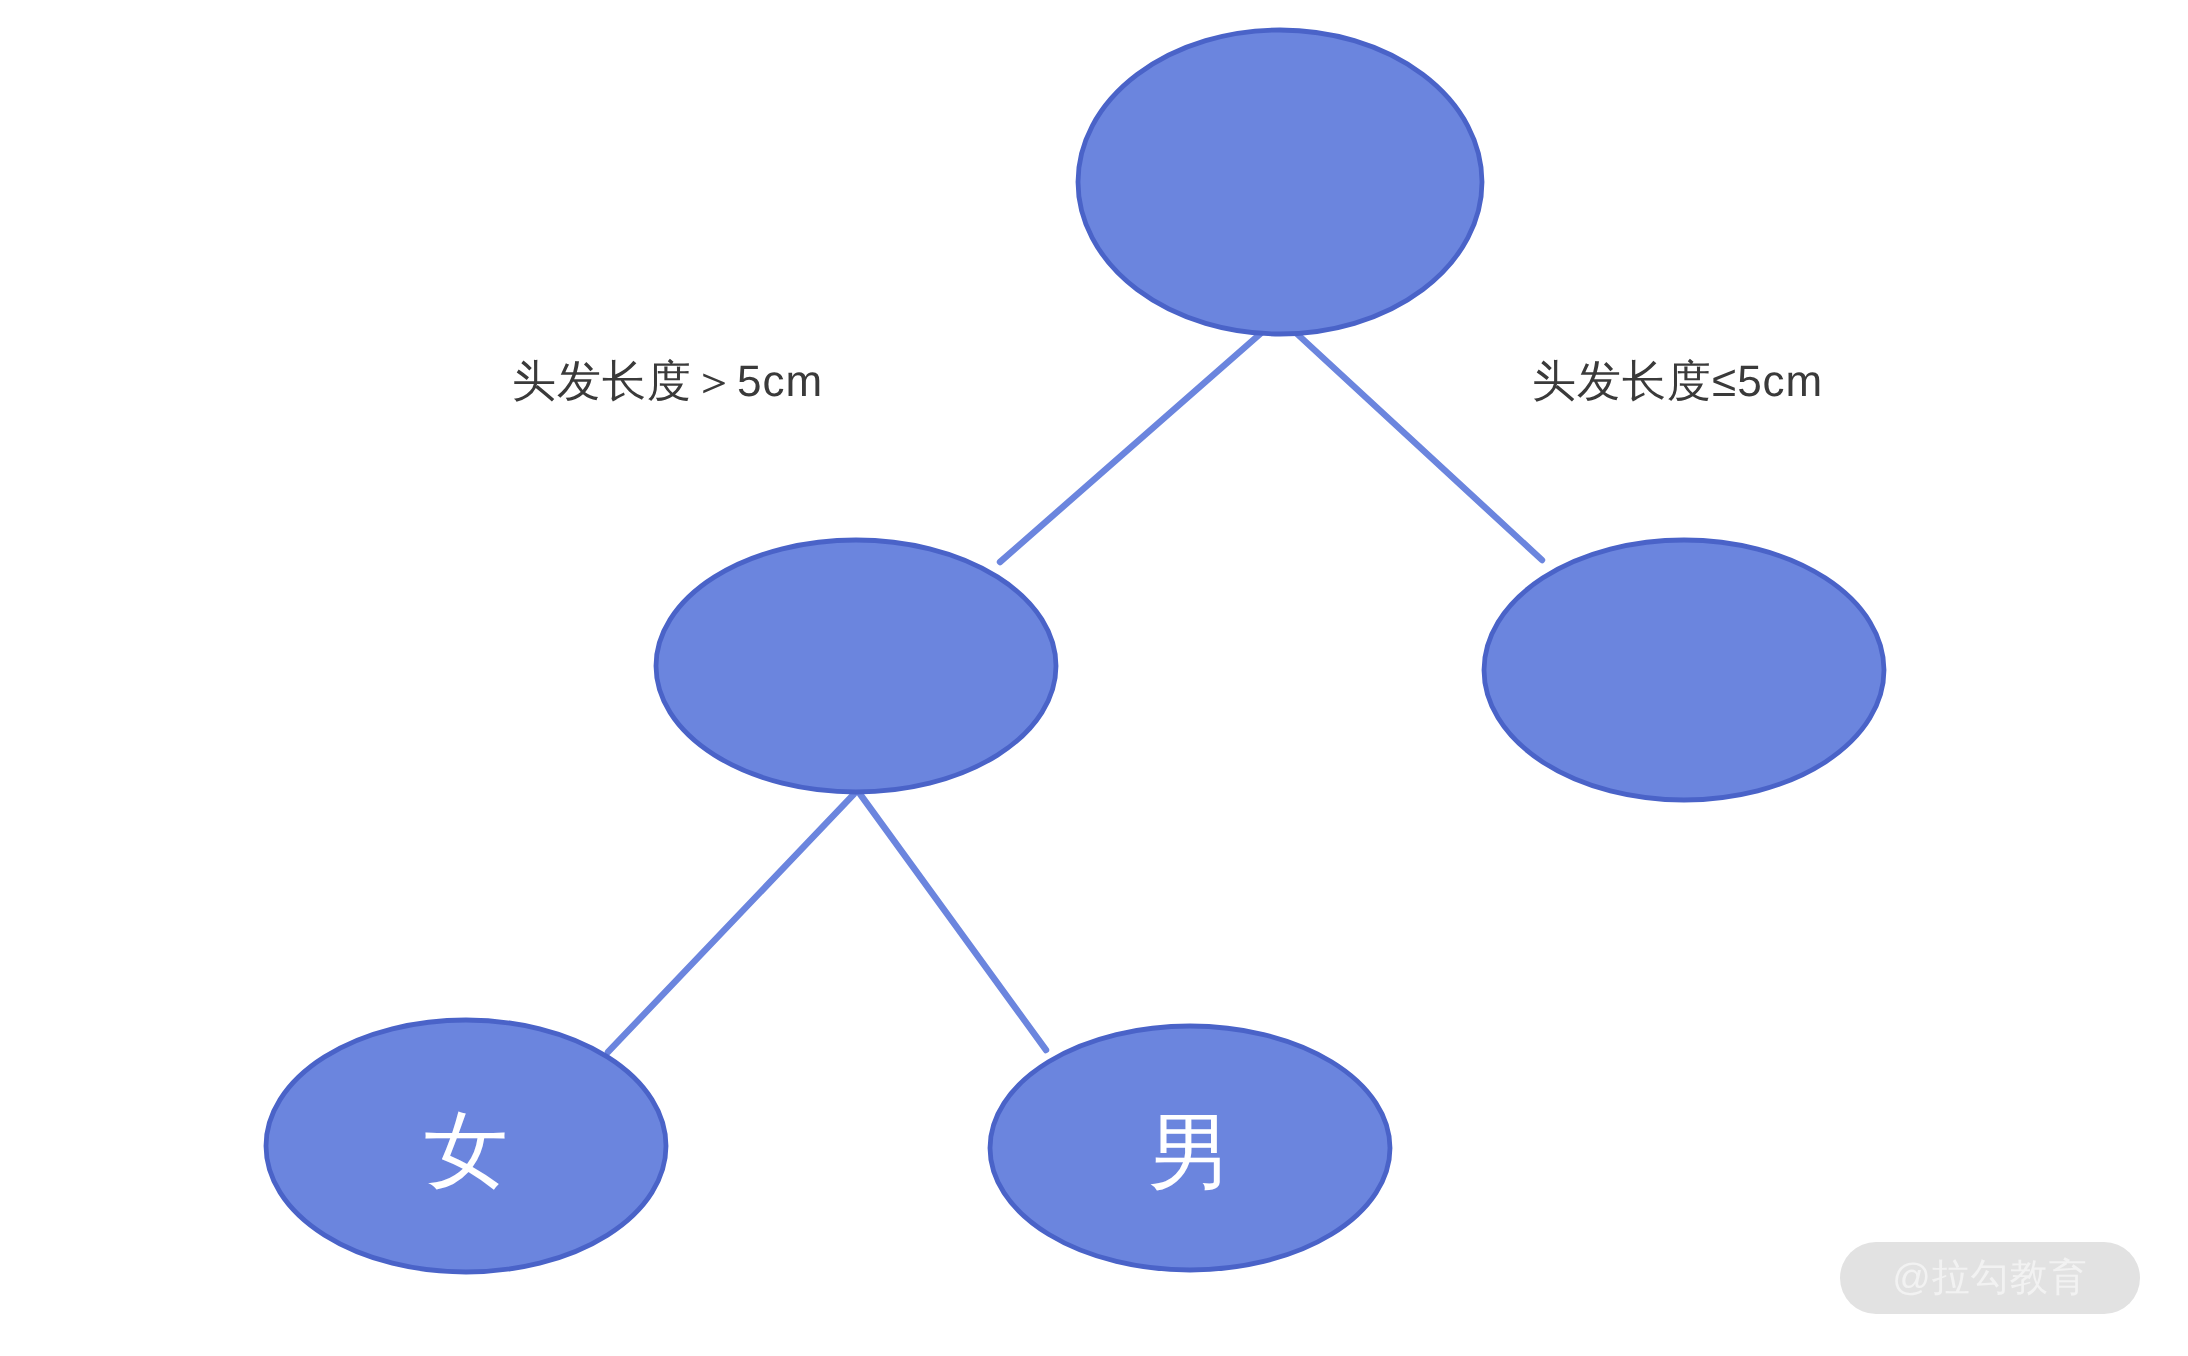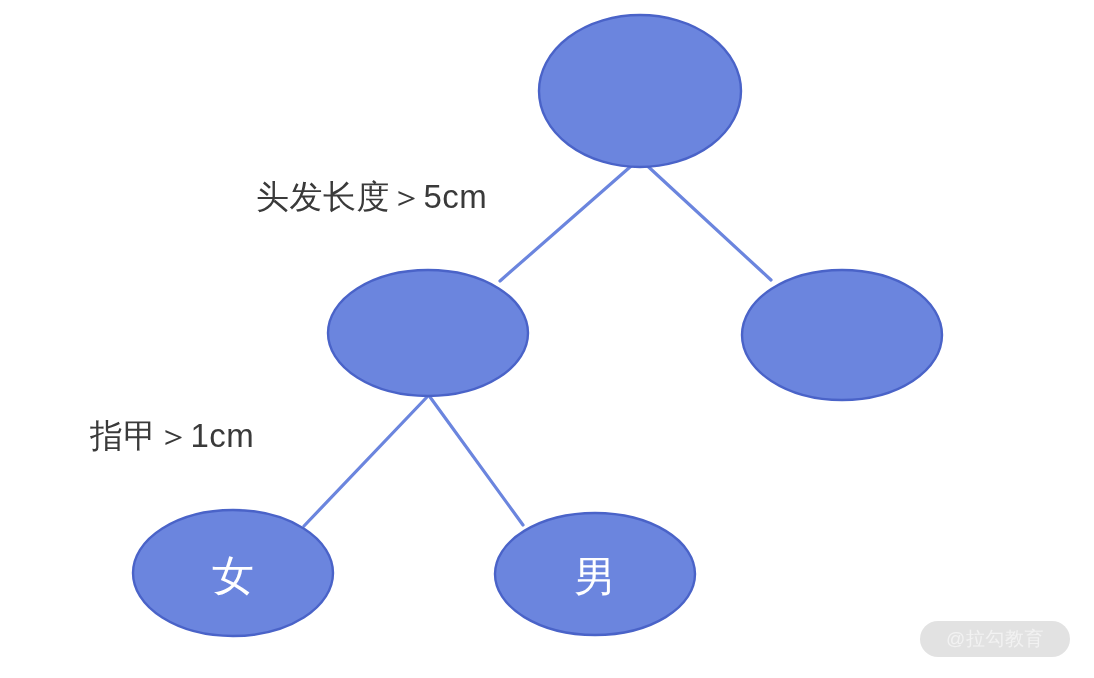--- a/index.html
+++ b/index.html
@@ -27,21 +27,21 @@
   .node-label {
     font-size: 42px;
     fill: #ffffff;
     font-family: "Liberation Sans", "DejaVu Sans", sans-serif;
     dominant-baseline: central;
     text-anchor: middle;
   }
   .edge-label {
     position: absolute;
     color: #3a3a3a;
-    font-size: 33px;
+    font-size: 22px;
     line-height: 1;
     white-space: nowrap;
     font-family: "Liberation Sans", "DejaVu Sans", sans-serif;
     letter-spacing: 0.5px;
     text-align: right;
   }
   #label-hair-gt  { left: 256px; top: 180px; }
   #label-hair-le  { left: 766px; top: 180px; }
   #label-nail-gt  { left: 90px;  top: 419px; }
   #label-nail-le  { left: 567px; top: 419px; }
@@ -82,19 +82,19 @@
 
     <ellipse cx="233" cy="573" rx="100" ry="63" fill="#6b85de" stroke="#4a63c8" stroke-width="2.4"></ellipse>
     <text class="node-label" x="233" y="575">女</text>
 
     <ellipse cx="595" cy="574" rx="100" ry="61" fill="#6b85de" stroke="#4a63c8" stroke-width="2.4"></ellipse>
     <text class="node-label" x="595" y="576">男</text>
   </svg>
 
   <div class="edge-label" id="label-hair-gt">头发长度＞5cm</div>
 
+  <div class="edge-label" id="label-hair-le">头发长度≤5cm</div>
 
-  <div class="edge-label" id="label-nail-gt">指甲＞1cm</div>
 
 
   <div id="watermark">@拉勾教育</div>
 
 </div>
 
 </body></html>

